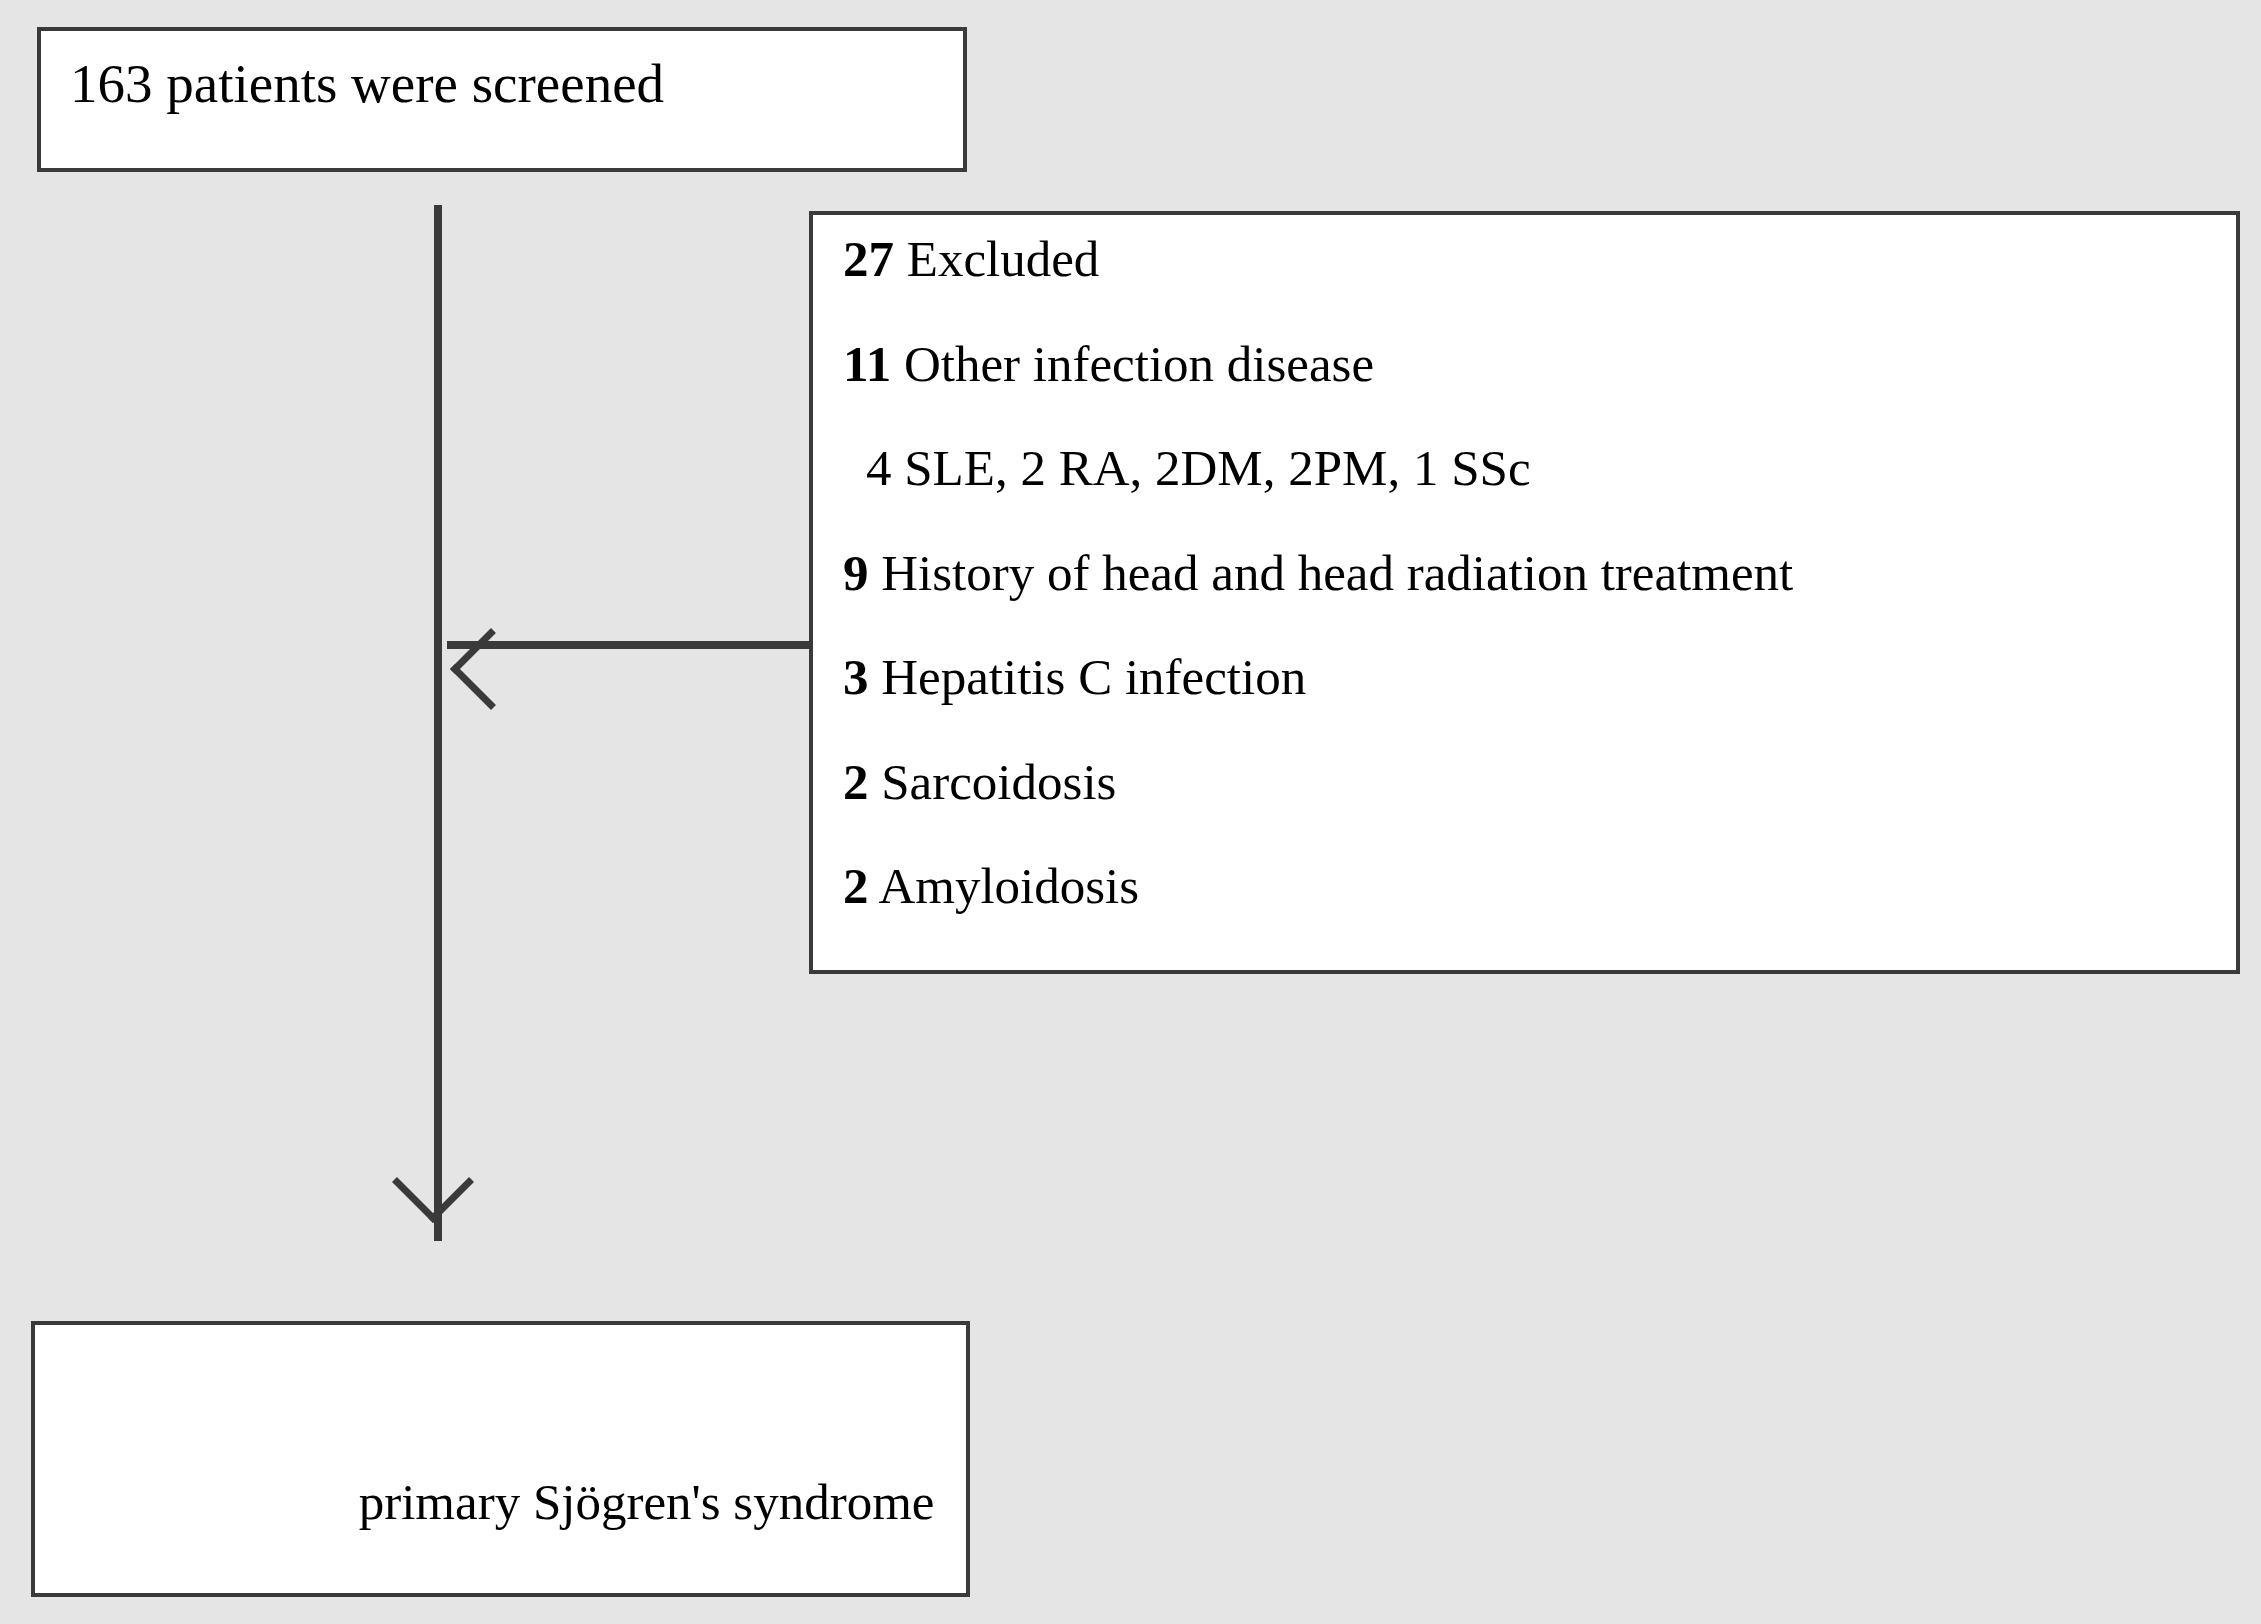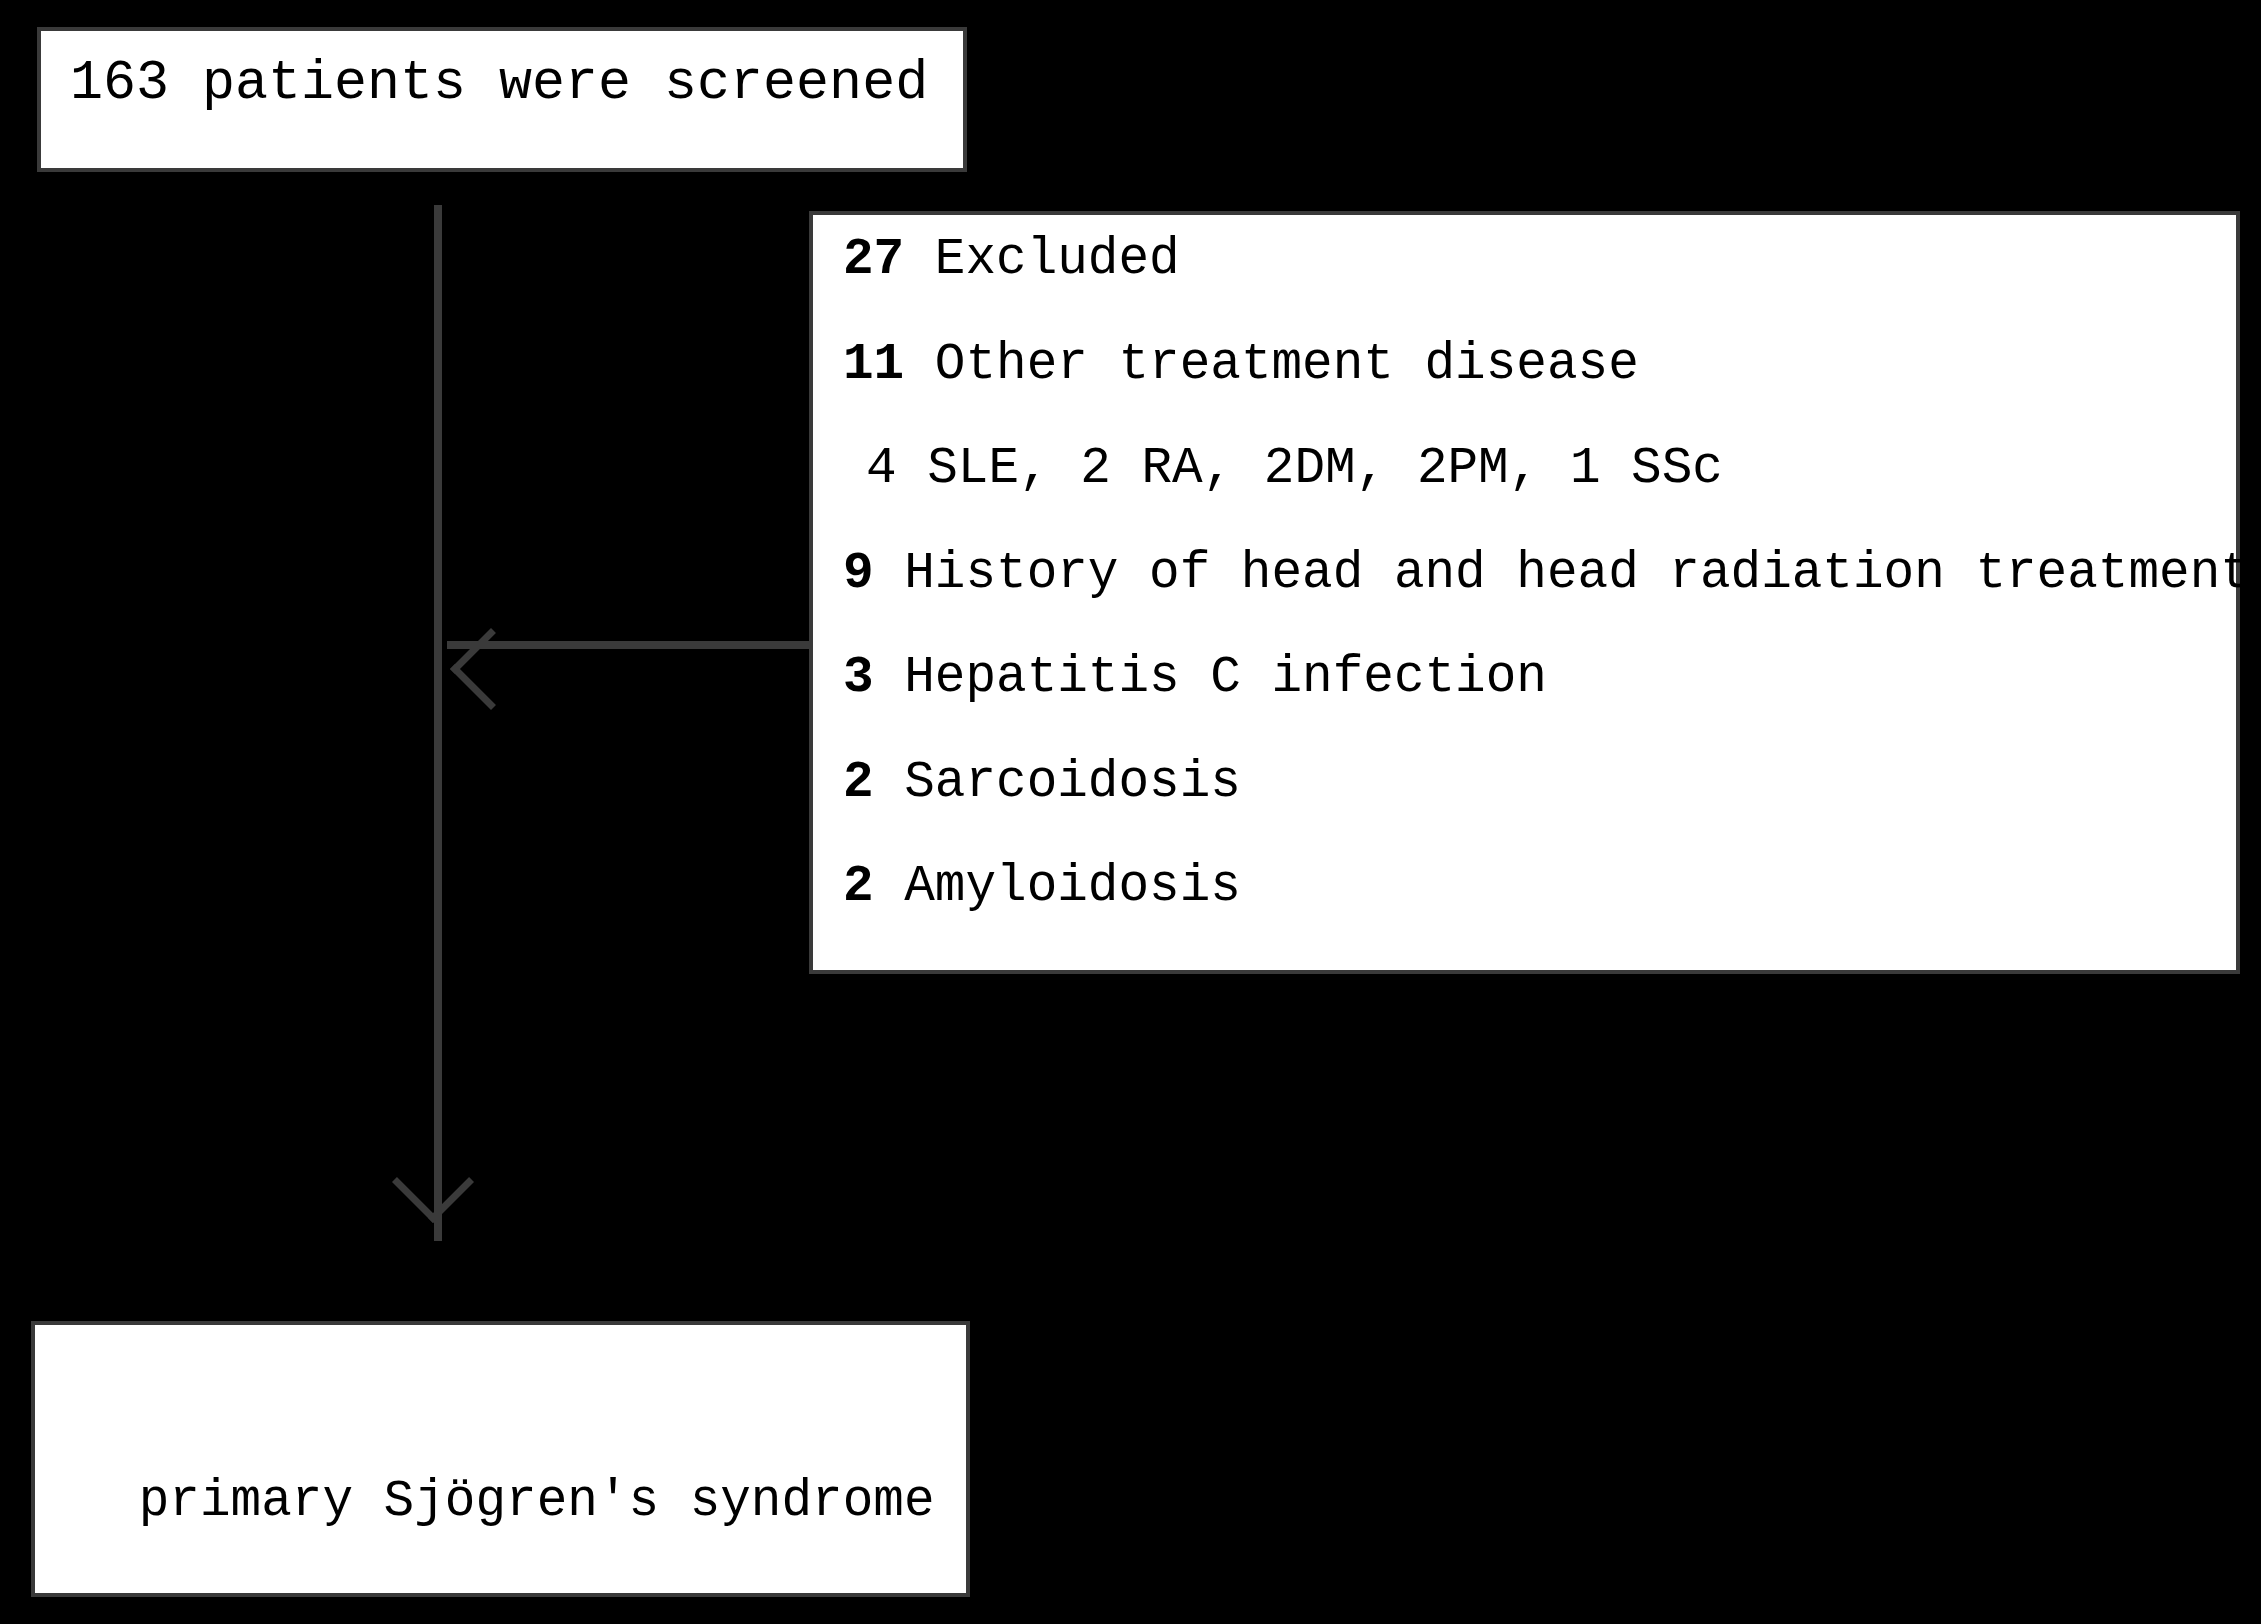--- a/index.html
+++ b/index.html
@@ -4,23 +4,23 @@
 <style>
   html, body {
     margin: 0;
     padding: 0;
     background: #ffffff;
   }
   #page {
     position: relative;
     width: 2261px;
     height: 1624px;
-    background: #000000;
+    background: #e5e5e5;
     overflow: hidden;
-    font-family: Liberation Mono, monospace;
+    font-family: Liberation Serif, serif;
     color: #000000;
   }
 
   
   .box {
     position: absolute;
     box-sizing: border-box;
     border: 4.1px solid #3a3a3a;
     background: #ffffff;
   }
@@ -148,21 +148,21 @@
 
   <div class="vline" id="main-vline"></div>
   <div class="chev" id="main-arrowhead"></div>
 
   <div class="hline" id="branch-hline"></div>
   <div class="chev" id="branch-arrowhead"></div>
 
   <div class="box" id="box-excluded">
     <div class="excl-list" id="excl-list">
         <div class="excl-line"><span class="excl-num">27</span> <span class="excl-label">Excluded</span></div>
-        <div class="excl-line"><span class="excl-num">11</span> <span class="excl-label">Other treatment disease</span></div>
+        <div class="excl-line"><span class="excl-num">11</span> <span class="excl-label">Other infection disease</span></div>
         <div class="excl-line sub"><span class="excl-label">4 SLE, 2 RA, 2DM, 2PM, 1 SSc</span></div>
         <div class="excl-line"><span class="excl-num">9</span> <span class="excl-label">History of head and head radiation treatment</span></div>
         <div class="excl-line"><span class="excl-num">3</span> <span class="excl-label">Hepatitis C infection</span></div>
         <div class="excl-line"><span class="excl-num">2</span> <span class="excl-label">Sarcoidosis</span></div>
         <div class="excl-line"><span class="excl-num">2</span> <span class="excl-label">Amyloidosis</span></div>
       </div>
   </div>
 
   <div class="box" id="box-diagnosed">
     <div class="diag-line l2">primary Sjögren's syndrome</div>

